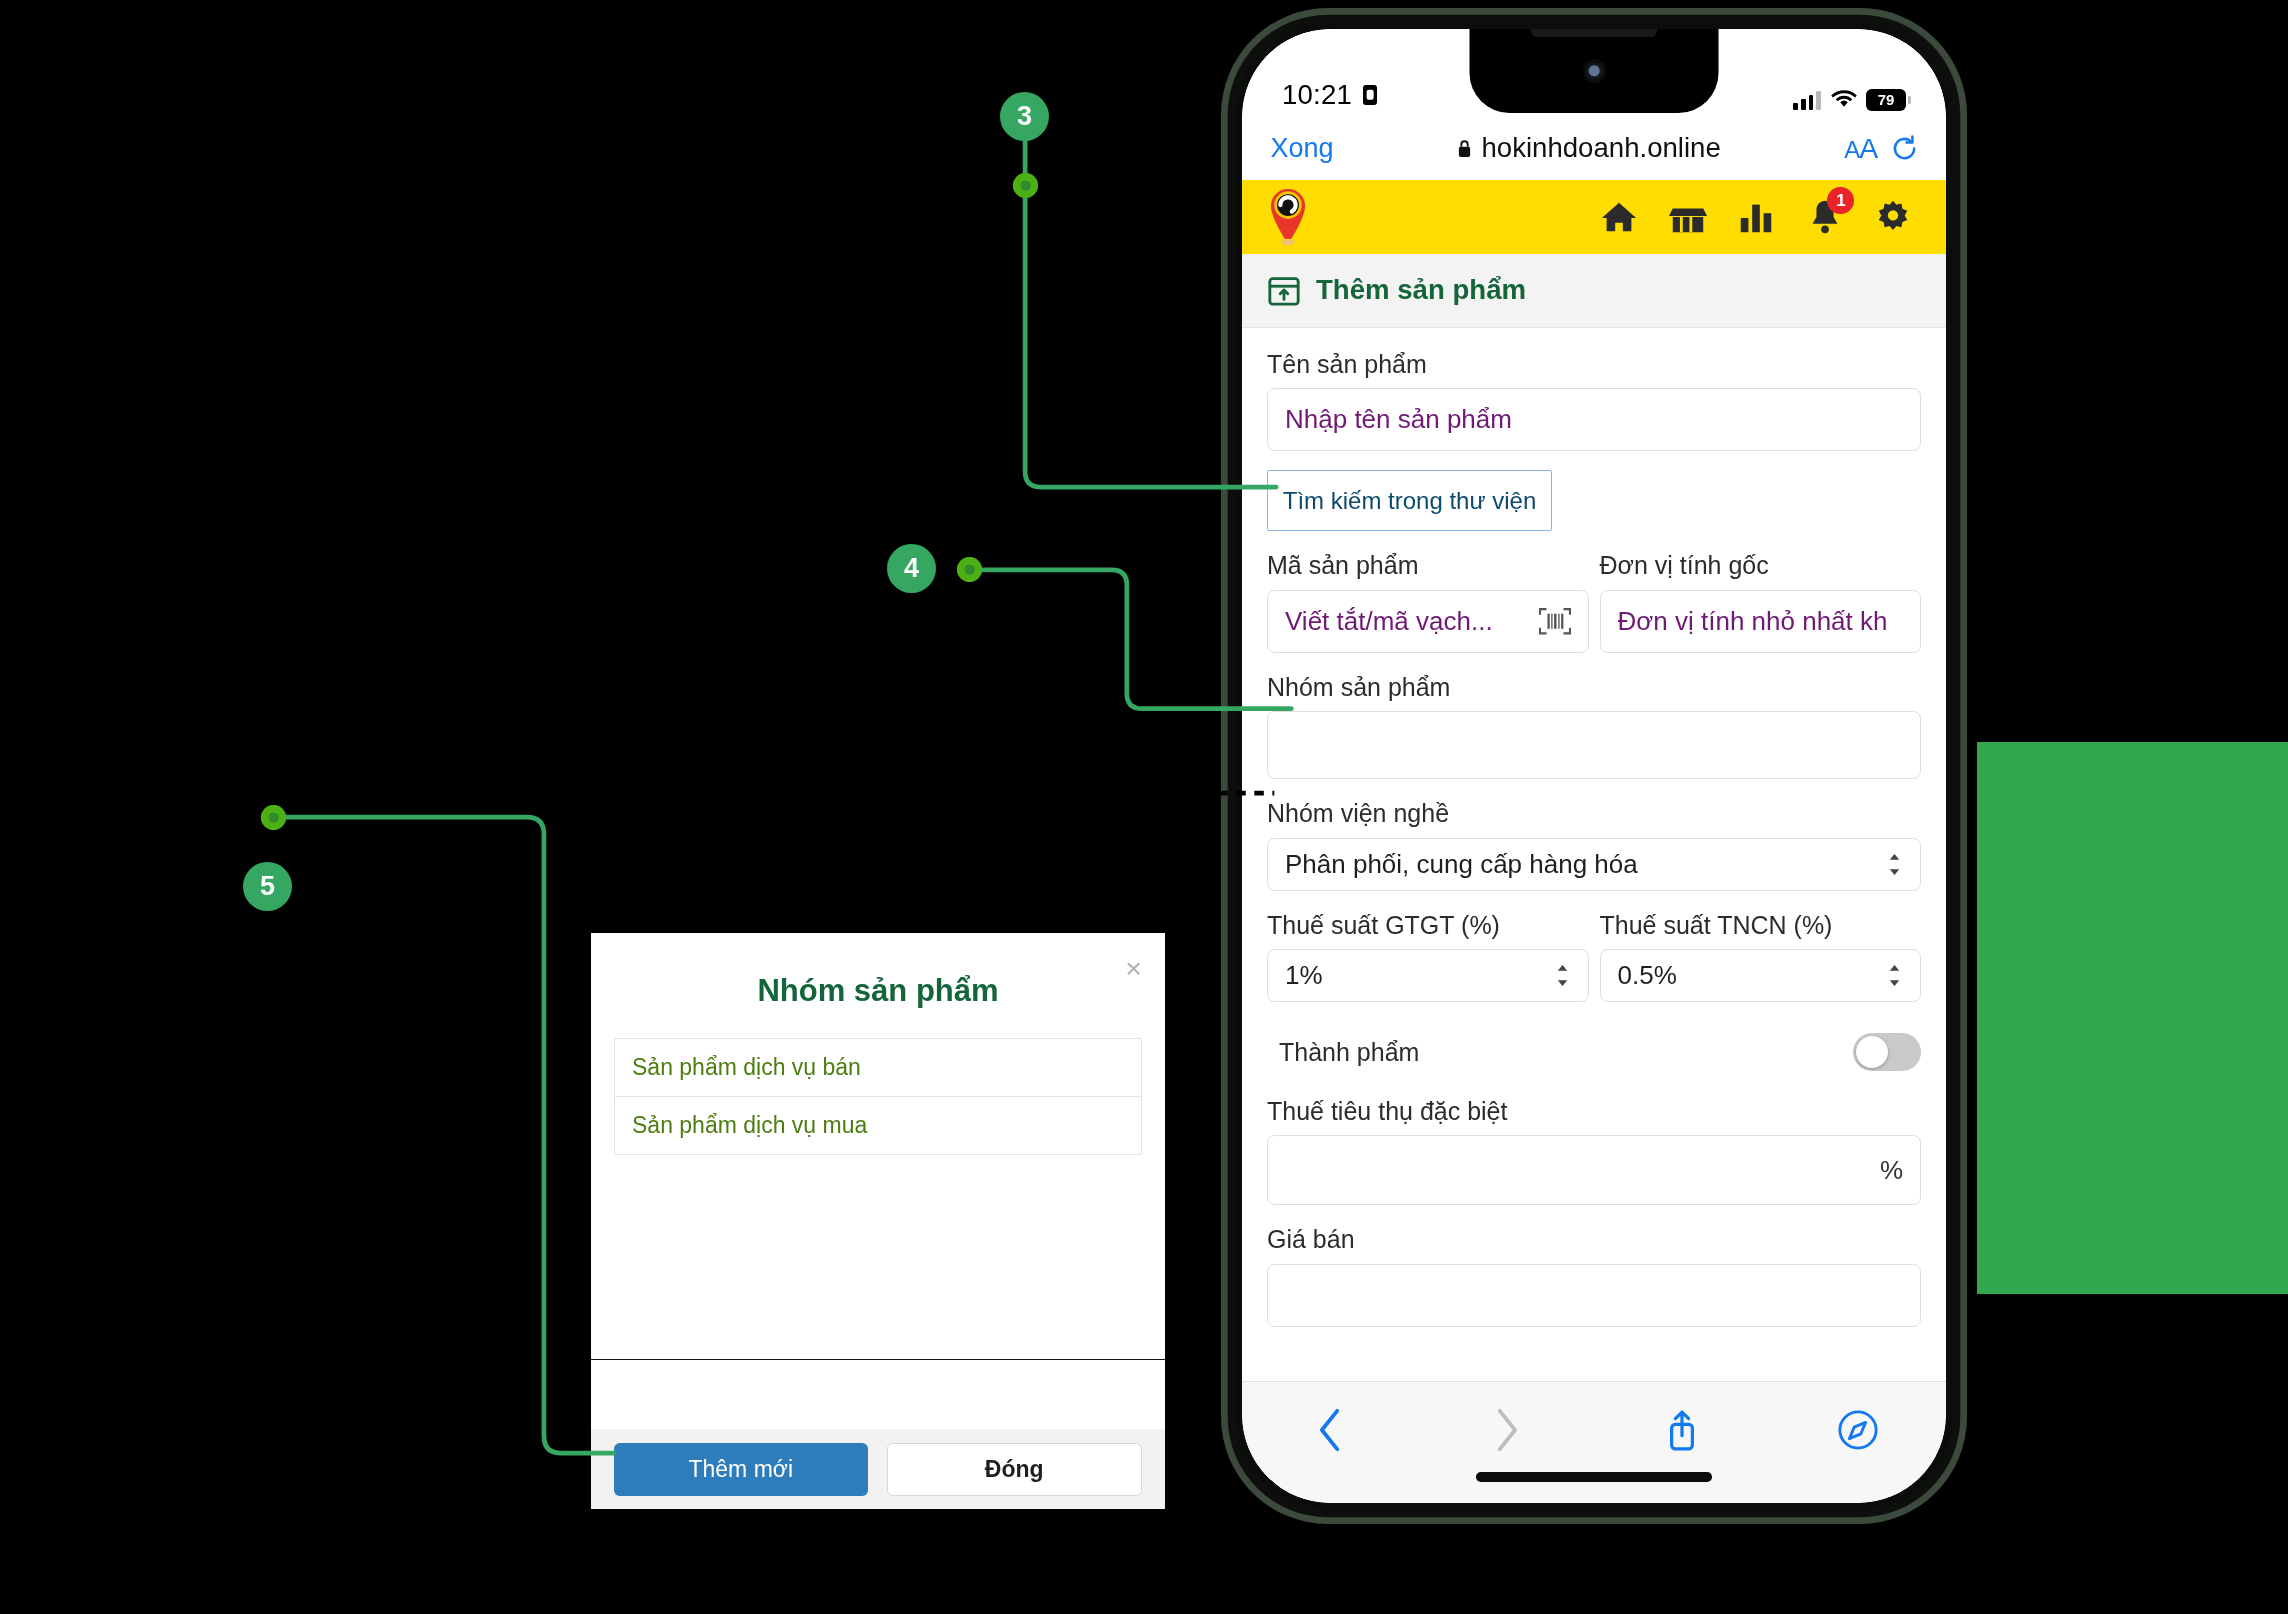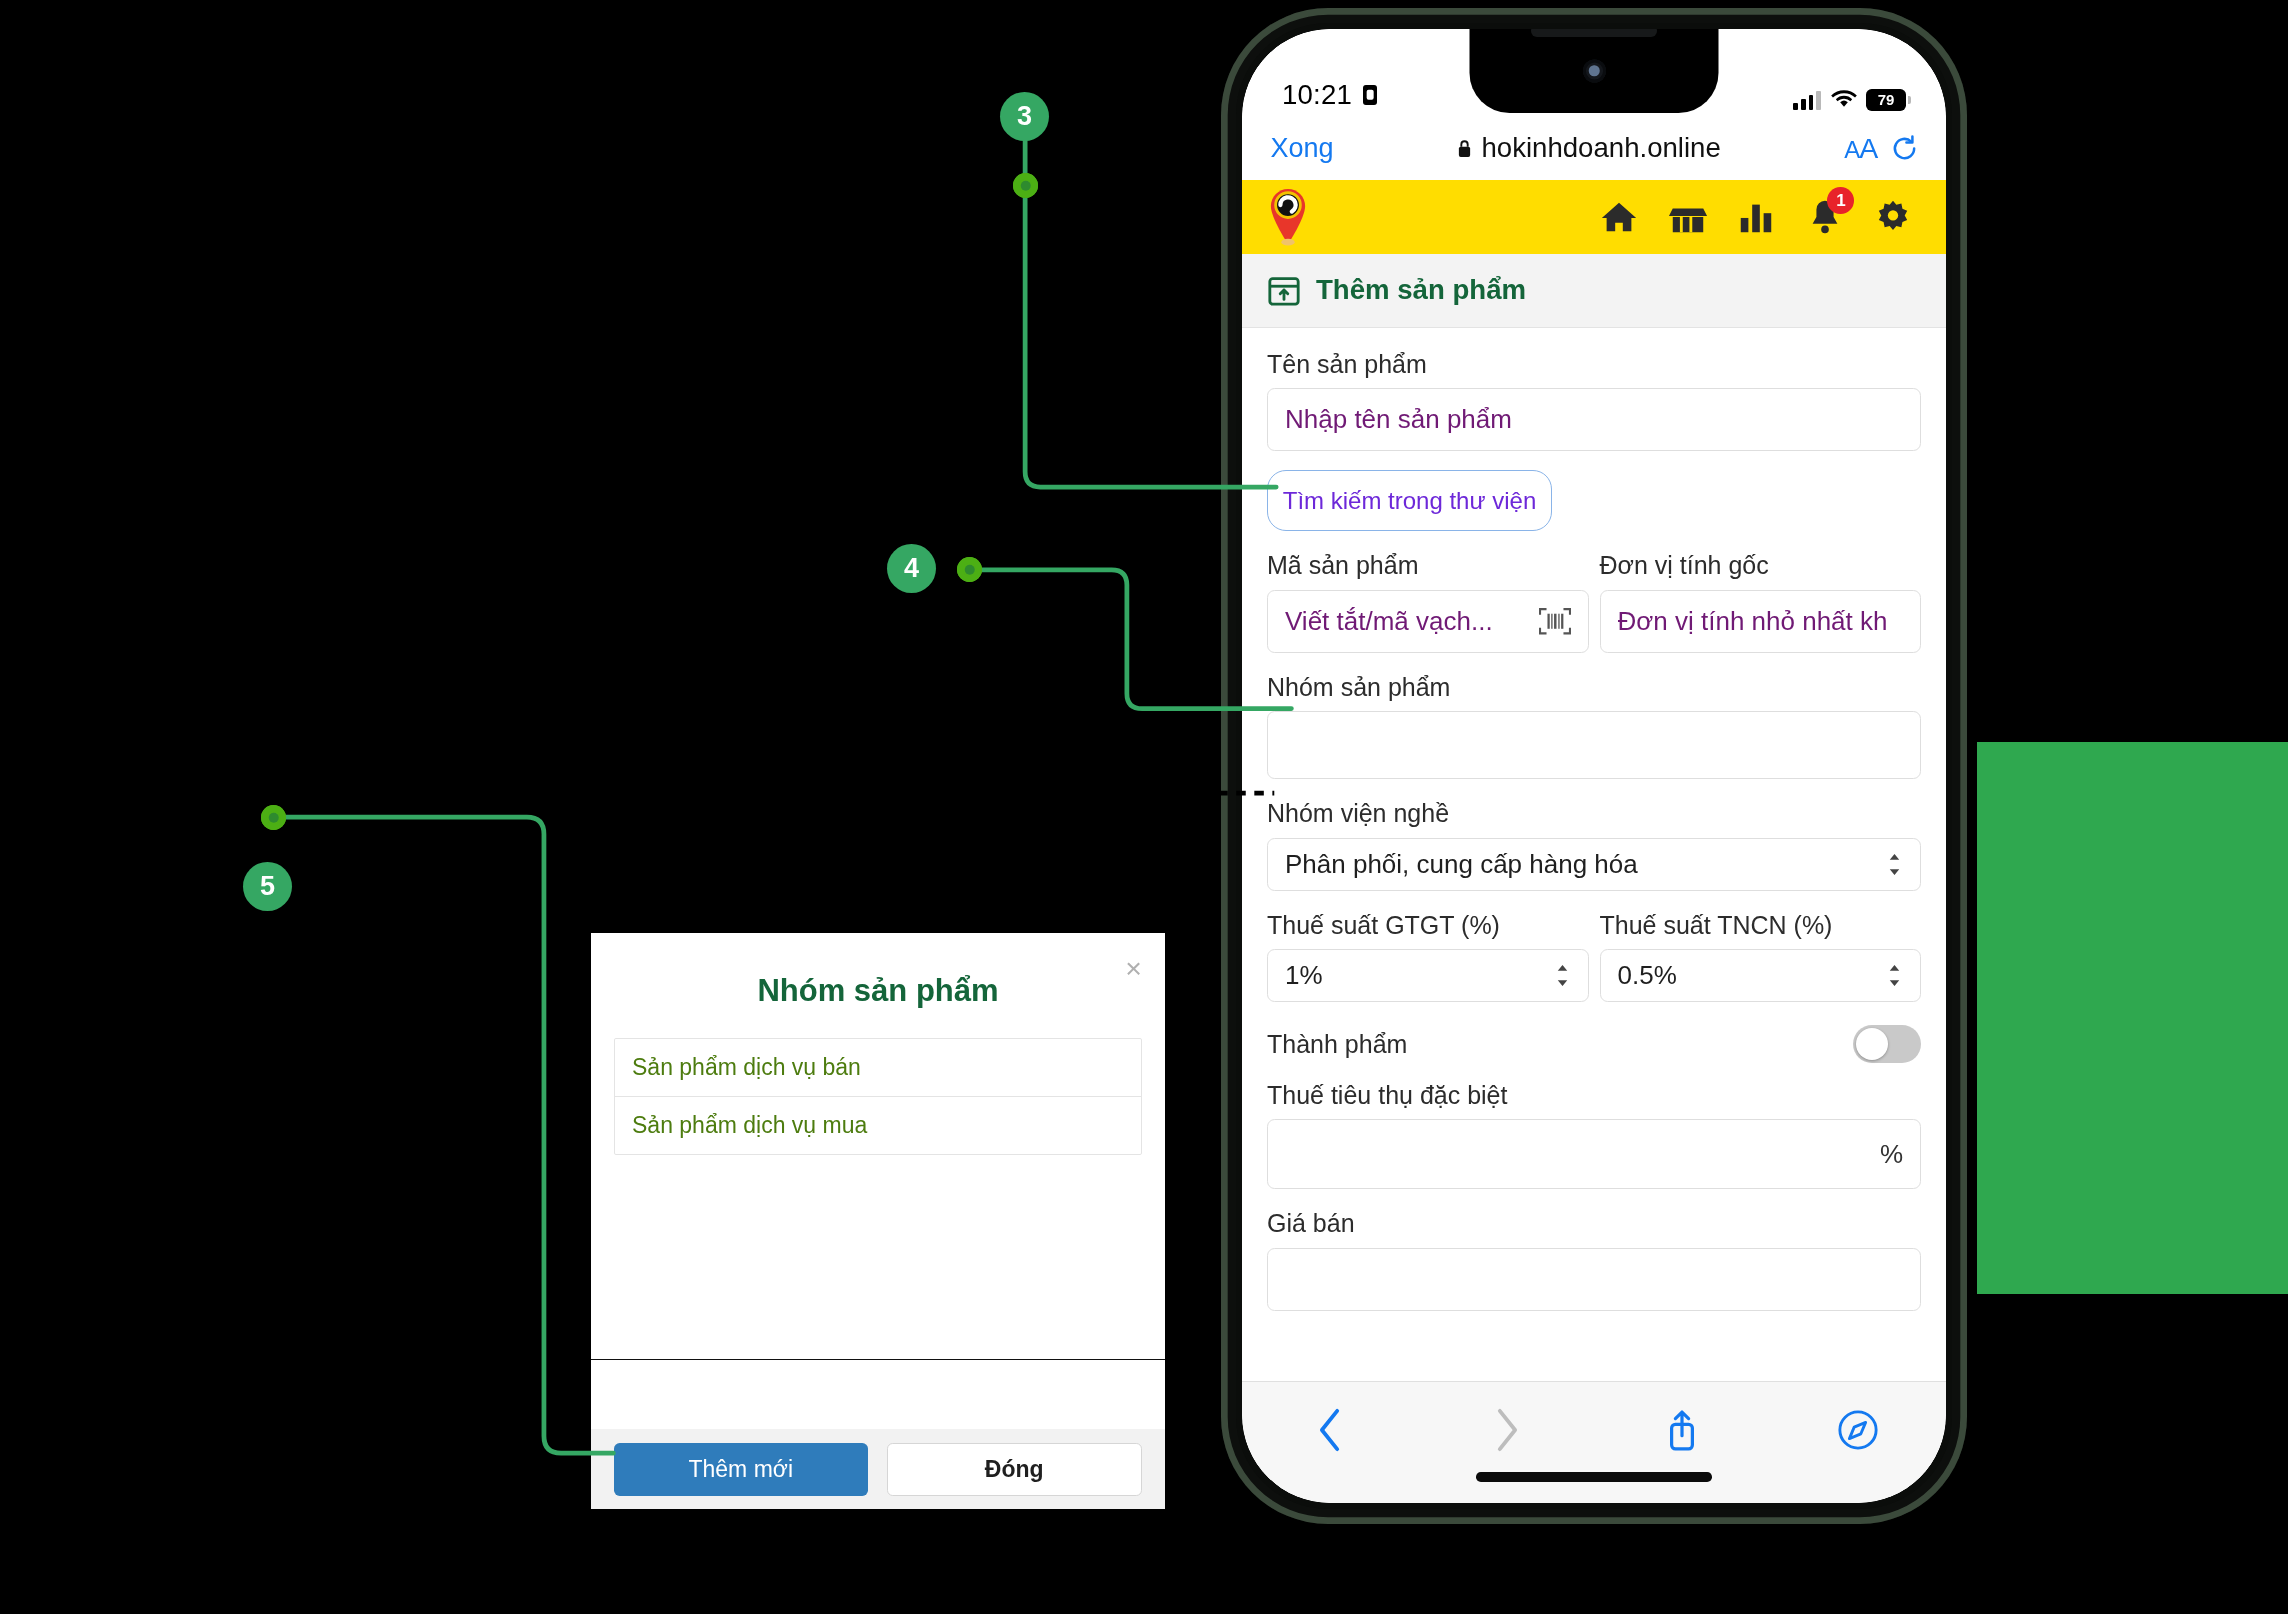--- a/index.html
+++ b/index.html
@@ -140,21 +140,21 @@
   .flabel{ font-size:25px; color:#2c2c2c; margin-bottom:9.5px; line-height:1.2;}
   .finput{
     height:63px; border:1px solid #dedede; border-radius:7.6px; background:#fff;
     display:flex; align-items:center; padding:0 17px; font-size:26px; color:#9a9a9a;
     margin-bottom:19px;
   }
   .finput.tall{height:68px;}
   .finput .ph{color:#701a75; white-space:nowrap; overflow:hidden;}
   .btn-lib{
     width:100%; max-width:285px; height:61px; border:1px solid #8ab4e8;
-    border-radius:19px; color:#6d28d9; font-size:24px;
+    border-radius:2px; color:#0c4a6e; font-size:24px;
     display:flex;align-items:center;justify-content:center; background:#fff;
     margin-bottom:19px;
   }
   .row2{ display:flex; gap:11px; }
   .row2 > div{ flex:1; min-width:0;}
   .barcode{ width:32px;height:28.5px; flex:0 0 auto; margin-left:auto;}
   .barcode svg{width:32px;height:28.5px;display:block;}
   .sel{
     height:53px; border:1px solid #dedede; border-radius:7.6px; background:#fff;
     display:flex;align-items:center; padding:0 17px; font-size:26px; color:#1f1f1f;
@@ -448,21 +448,21 @@
                 <span class="chev">
                   <svg viewBox="0 0 18 28">
                       <path d="M9 3l5 6H4zM9 25l5-6H4z" fill="#444"></path>
                     </svg>
                 </span>
               </div>
             </div>
           </div>
 
           <div class="toggle-row">
-            <span class="flabel" style="margin:0">Thành phẩm</span>
+            <span class="flabel" style="margin:12px">Thành phẩm</span>
             <span class="toggle"></span>
           </div>
 
           <div class="flabel">Thuế tiêu thụ đặc biệt</div>
           <div class="pct-input">
             <span>%</span>
           </div>
 
           <div class="flabel">Giá bán</div>
           <div class="finput"></div>

